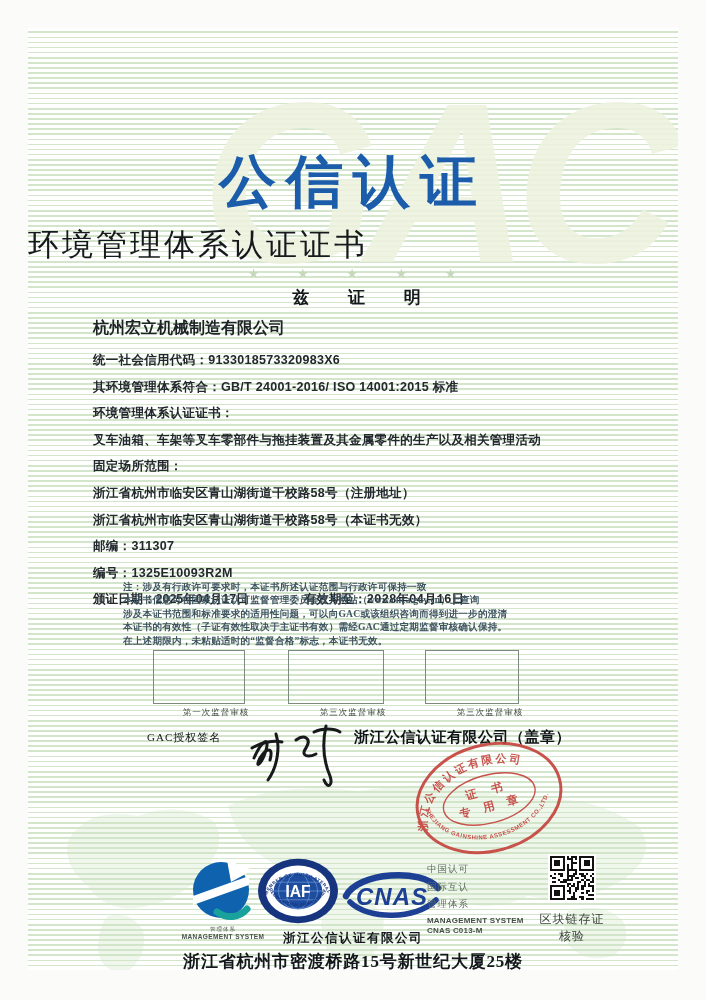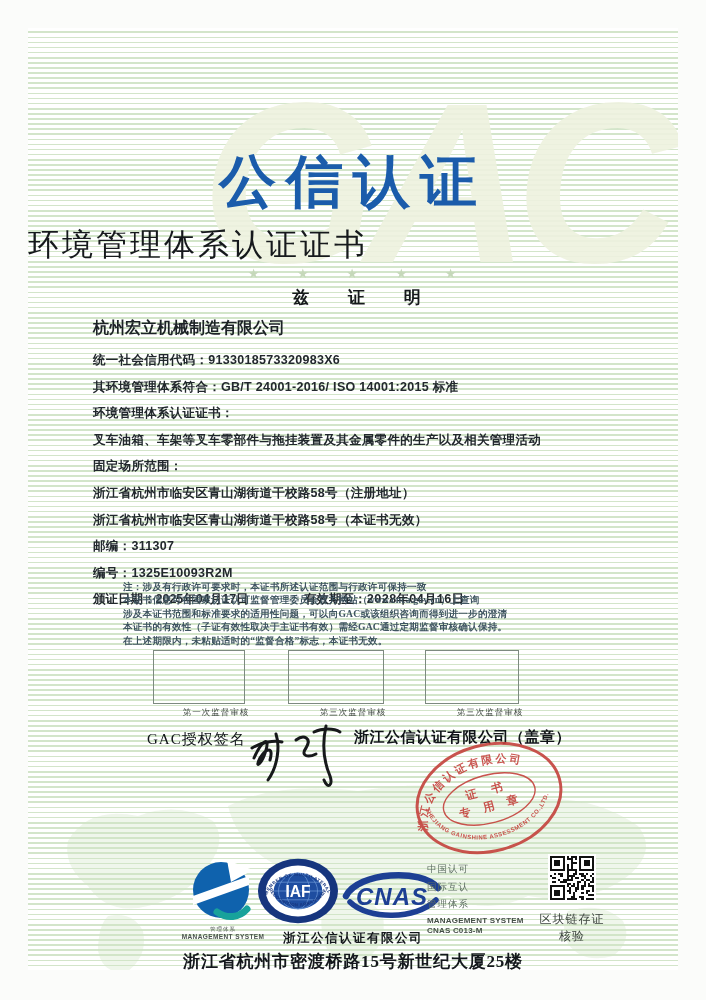--- a/index.html
+++ b/index.html
@@ -55,21 +55,21 @@
   .abox.b2{left:260px;width:94px;}
   .abox.b3{left:397px;width:92px;}
   .boxlabels{position:absolute;left:18px;top:679px;width:650px;height:20px;
     font-family:"Liberation Serif","DejaVu Serif",serif;font-size:8.5px;color:#3a423c;letter-spacing:1px;}
   .blab{position:absolute;top:0;text-align:center;}
   .blab.l1{left:110px;width:120px;}
   .blab.l2{left:247px;width:120px;}
   .blab.l3{left:384px;width:120px;}
   .sigrow{position:absolute;left:0;top:694px;width:650px;height:80px;}
   .siglabel{position:absolute;left:119px;top:8px;font-family:"Liberation Serif","DejaVu Serif",serif;
-    font-size:15px;color:#101418;letter-spacing:1px;}
+    font-size:11px;color:#101418;letter-spacing:1px;}
   .signature{position:absolute;left:212px;top:-12px;}
   .stamptext{position:absolute;left:326px;top:6px;font-family:"Liberation Serif","DejaVu Serif",serif;
     font-size:15px;font-weight:700;color:#101418;letter-spacing:.5px;}
   .seal{position:absolute;left:371px;top:704px;width:180px;height:132px;
     transform:rotate(-15deg);opacity:.9;}
   .logosrow{position:absolute;left:0;top:826px;width:650px;height:110px;}
   .gaclogo{position:absolute;left:163px;top:6px;width:64px;height:64px;}
   .gaccap{position:absolute;left:128px;top:72px;width:134px;text-align:center;color:#4b534e;}
   .gaccap .cn{font-size:5.5px;letter-spacing:1px;}
   .gaccap .en{font-size:6.5px;font-weight:700;letter-spacing:.4px;}

